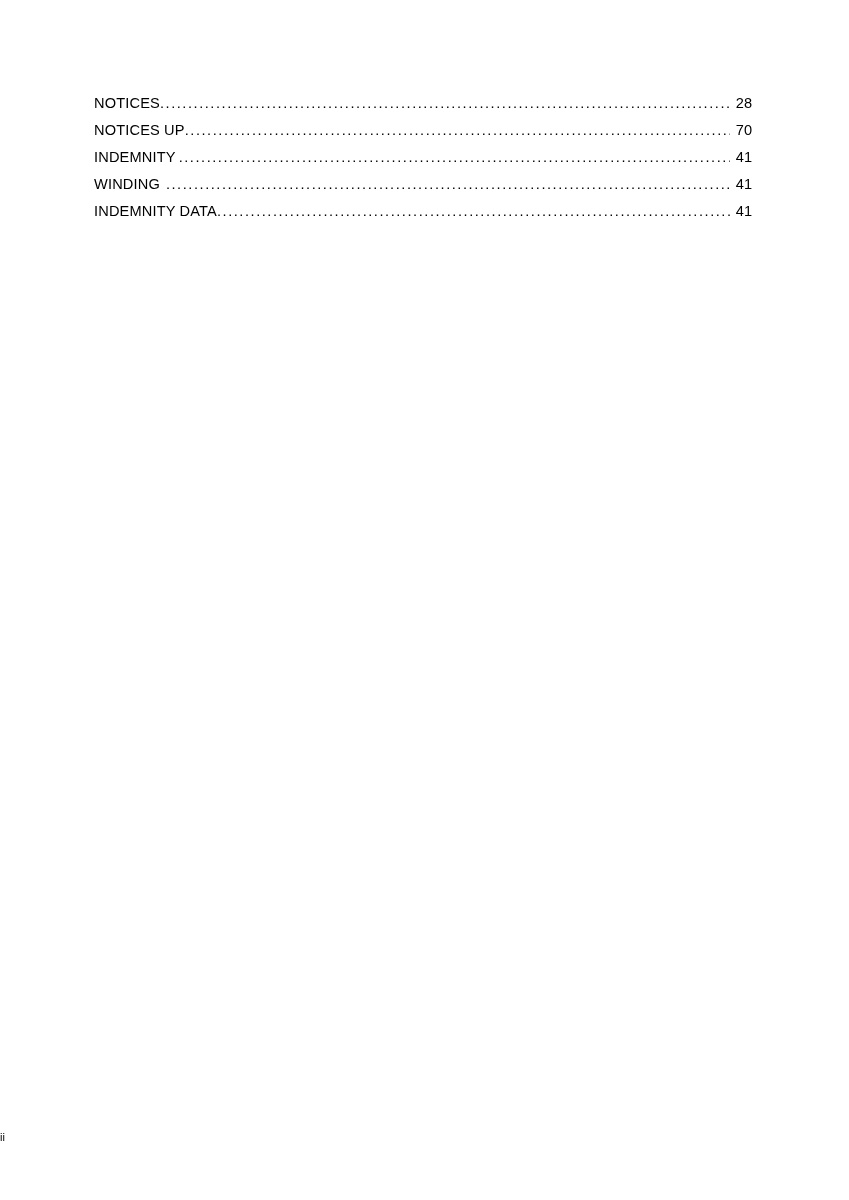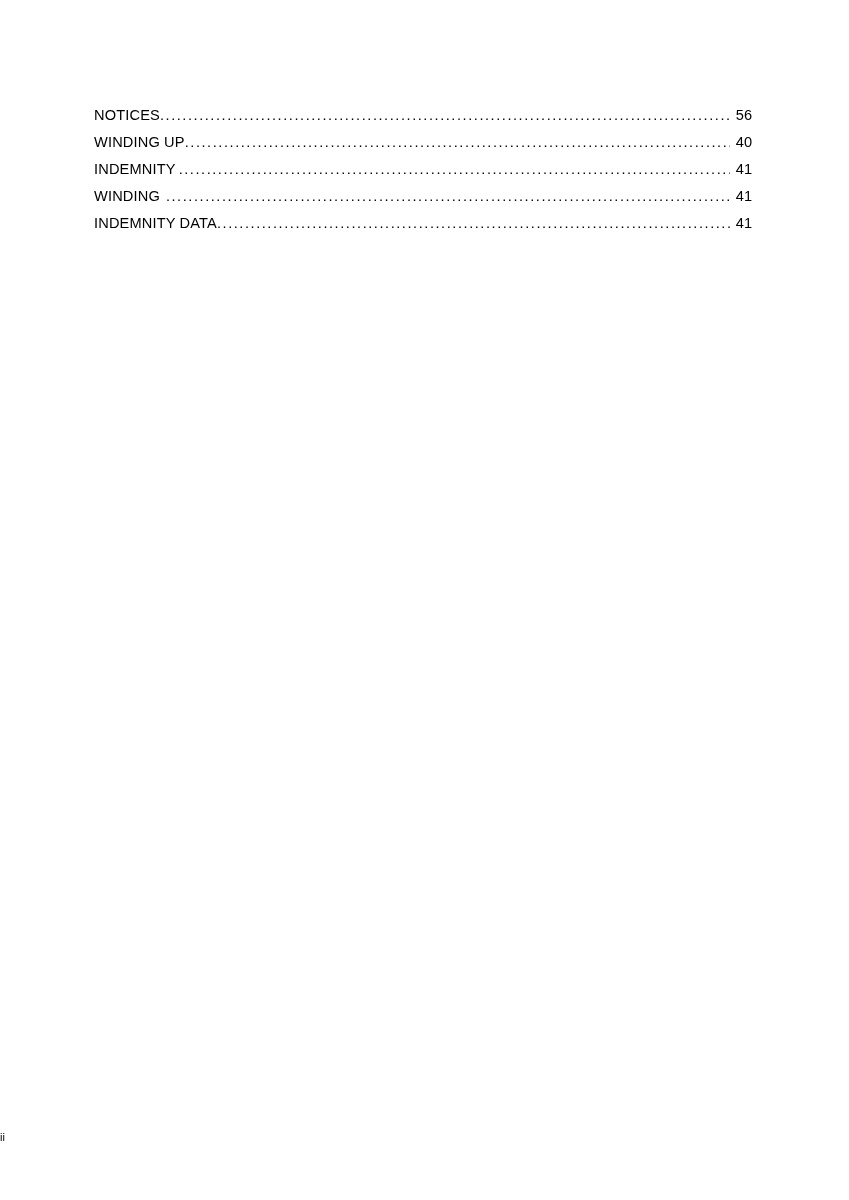--- a/index.html
+++ b/index.html
@@ -19,21 +19,21 @@
     overflow: hidden;
   }
   .toc {
     position: absolute;
     left: 94px;
     top: 96px;
     width: 658px;
   }
   .toc-entry {
     display: flex;
-    align-items: flex-end;
+    align-items: flex-start;
     font-size: 14.6px;
     line-height: 1;
     height: 27px;
     white-space: nowrap;
   }
   .toc-title {
     flex: 0 0 auto;
     letter-spacing: 0.15px;
   }
   .toc-leader {
@@ -74,27 +74,27 @@
 </head>
 <body>
 
 <div class="page">
 
   <div class="toc">
 
     <div class="toc-entry gap-none">
       <span class="toc-title">NOTICES</span>
       <span class="toc-leader"></span>
-      <span class="toc-page">56</span>
+      <span class="toc-page">28</span>
     </div>
 
     <div class="toc-entry gap-none">
-      <span class="toc-title">WINDING UP</span>
+      <span class="toc-title">NOTICES UP</span>
       <span class="toc-leader"></span>
-      <span class="toc-page">40</span>
+      <span class="toc-page">70</span>
     </div>
 
     <div class="toc-entry gap-small">
       <span class="toc-title">INDEMNITY</span>
       <span class="toc-leader"></span>
       <span class="toc-page">41</span>
     </div>
 
     <div class="toc-entry gap-wide">
       <span class="toc-title">WINDING</span>

